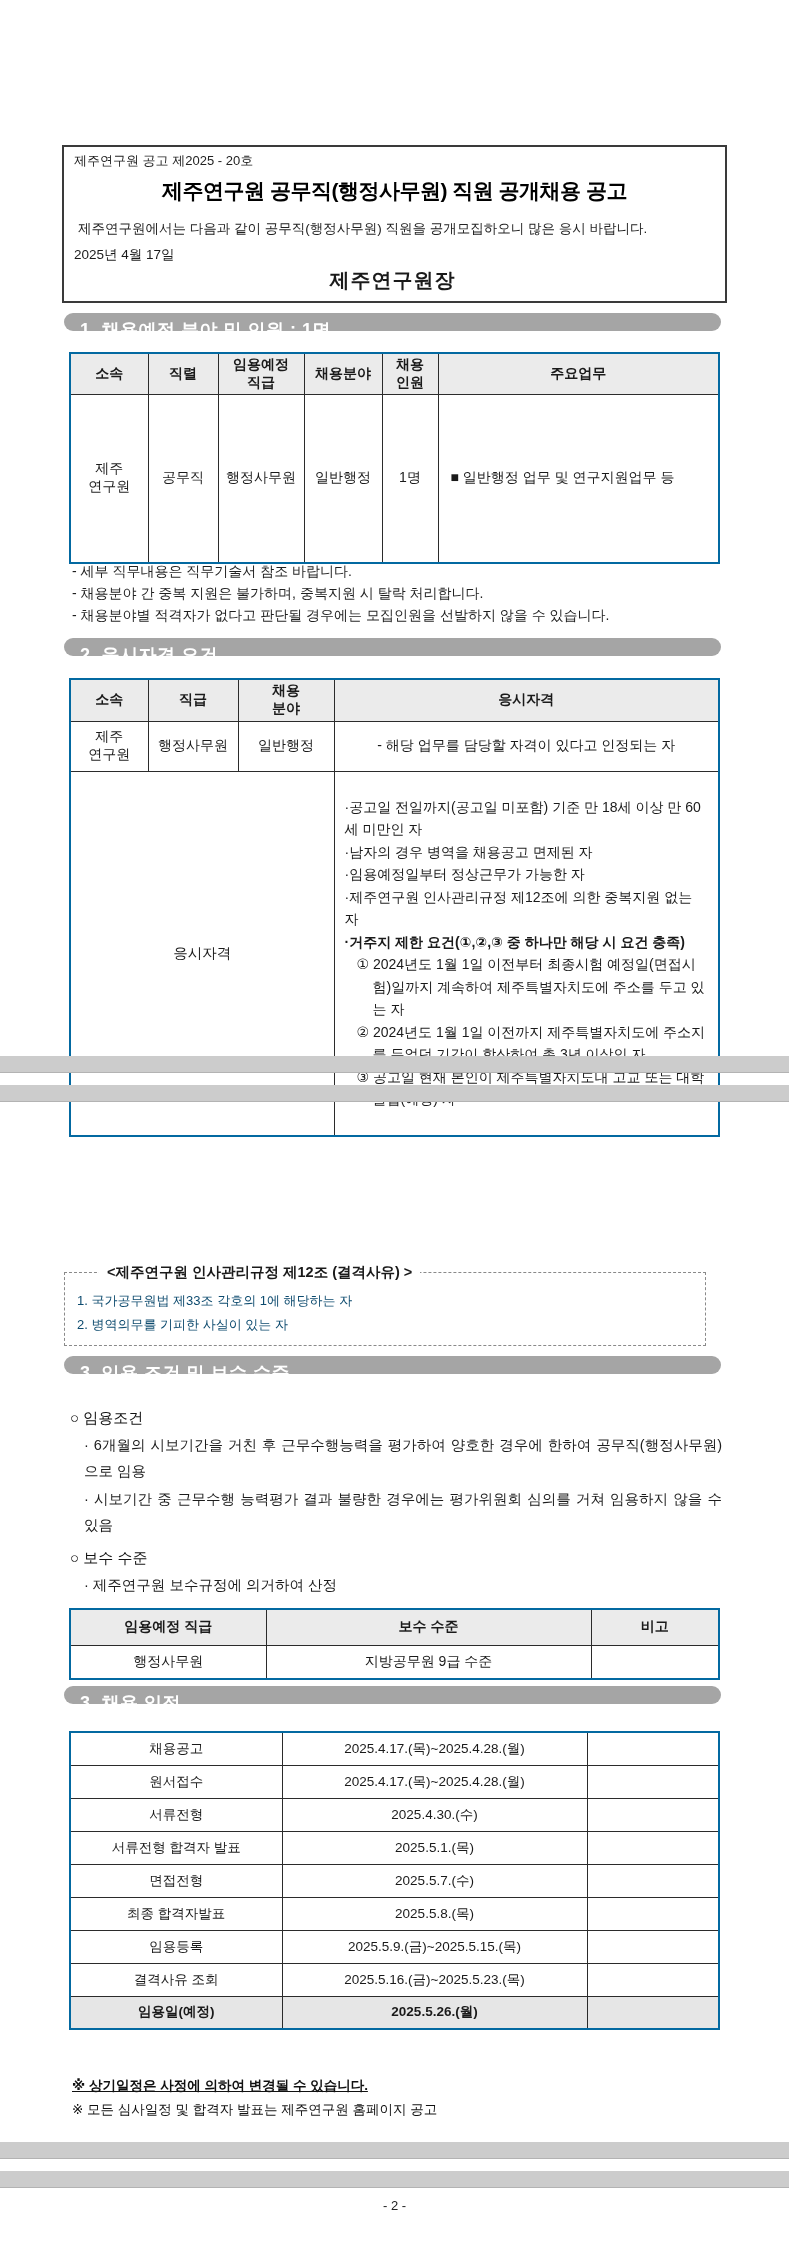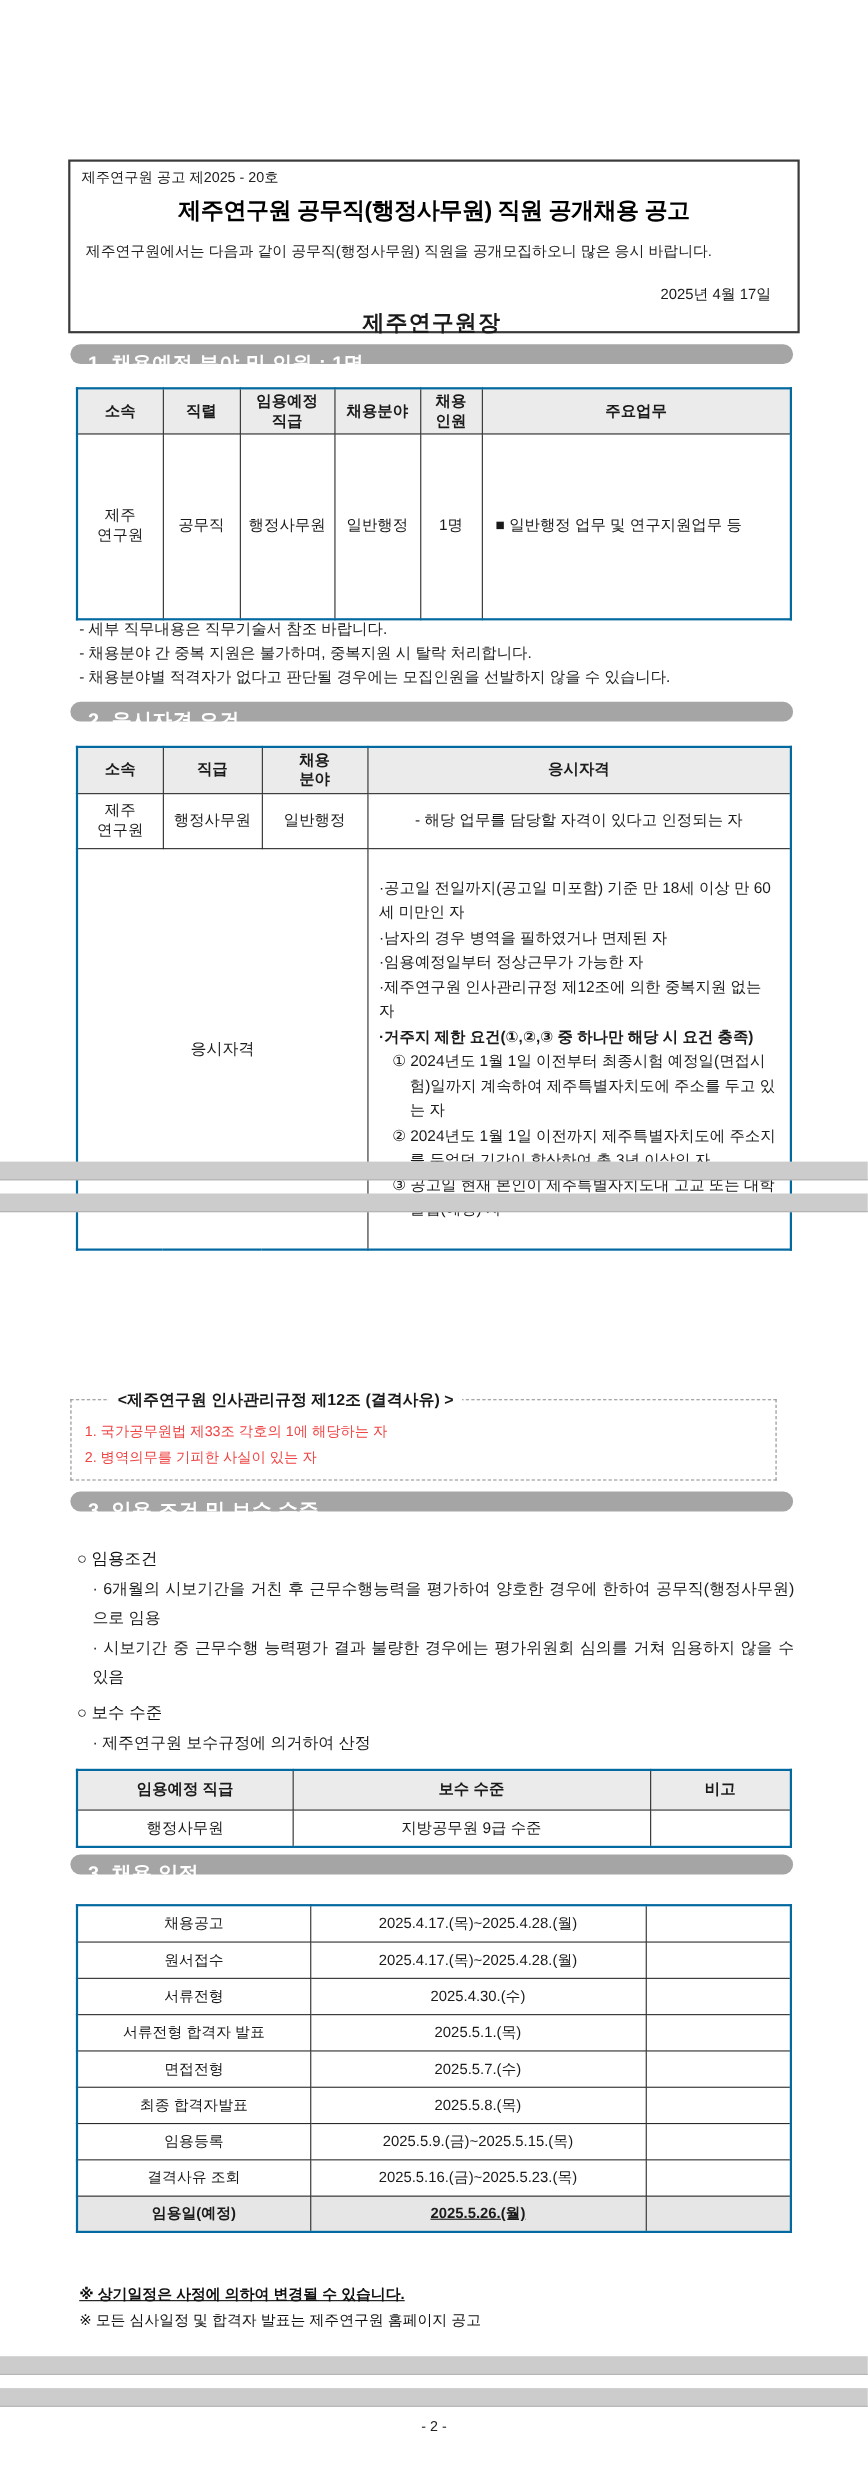--- a/index.html
+++ b/index.html
@@ -6,21 +6,21 @@
   html,body { background:#ffffff; }
   body { font-family:"Liberation Sans","DejaVu Sans",sans-serif; color:#1a1a1a; }
   .page { position:relative; width:789px; height:2252px; background:#fff; overflow:hidden; }
 
   
   .header-box { position:absolute; top:145px; left:62px; width:665px; height:158px;
     border:2px solid #3a3a3a; padding:5px 10px; background:#fff; }
   .notice-no { font-size:13px; color:#222; }
   .doc-title { margin-top:7px; text-align:center; font-size:21px; font-weight:bold; letter-spacing:-0.5px; color:#000; }
   .doc-intro { margin-top:15px; font-size:13.5px; color:#222; text-align:justify; padding:0 4px; }
-  .doc-date { margin-top:21px; text-align:right; font-size:13.5px; padding-right:14px; }
+  .doc-date { margin-top:8px; font-size:13.5px; padding-right:14px; }
   .doc-signer { margin-top:3px; text-align:center; font-size:20px; font-weight:bold; letter-spacing:1px; padding-right:4px; }
 
   
   .banner { position:absolute; left:64px; width:657px; height:18px; background:#a5a5a5;
     border-radius:10px; color:#ffffff; font-weight:bold; font-size:18px; line-height:34px;
     padding-left:16px; letter-spacing:0.5px; }
 
   
   table { border-collapse:collapse; table-layout:fixed; background:#fff; }
   td, th { border:1px solid #2b2b2b; font-size:14px; text-align:center; vertical-align:middle; padding:2px 4px; }
@@ -45,36 +45,36 @@
   .qual-line.num { padding-left:28px; text-indent:-16px; }
 
   
   .stripe { position:absolute; left:0; width:789px; height:17px; background:#cccccc; border-bottom:1px solid #b3b3b3; }
 
   
   .reg-box { position:absolute; top:1272px; left:64px; width:642px; height:74px;
     border:1px dashed #8a8a8a; padding:16px 12px 6px; }
   .reg-legend { position:absolute; top:-10px; left:34px; background:#fff; padding:0 8px;
     font-size:14.5px; font-weight:bold; color:#1a1a1a;text-align:center; }
-  .reg-item { font-size:13px; color:#ef4444; line-height:24px; }
+  .reg-item { font-size:13px; color:#0c4a6e; line-height:24px; }
 
   
   .bullets { position:absolute; top:1398px; left:70px; width:652px; }
   .b-head { font-size:15px; font-weight:normal; color:#111; margin-top:8px; line-height:24px; }
   .b-item { font-size:14.5px; color:#1c1c1c; line-height:26px; padding-left:14px; text-align:justify; margin-top:2px; }
 
   .table3 { position:absolute; top:1608px; left:69px; width:651px; }
   .table3 th { height:36px; }
   .table3 td { height:34px; }
 
   .table4 { position:absolute; top:1731px; left:69px; width:651px; }
   .table4 th { height:36px; letter-spacing:6px; }
   .table4 td { height:33px; font-size:13.5px; }
   .table4 .final-row td { background:#e6e6e6; font-weight:bold; }
-  .table4 .final-row .sched { text-decoration:underline; }
+  .table4 .final-row .sched { }
 
   .footnotes { position:absolute; top:2074px; left:72px; width:650px; }
   .fn { font-size:13.5px; line-height:24px; color:#111; }
   .fn.strong { font-weight:bold; text-decoration:underline; }
 
   .page-num { position:absolute; top:2198px; left:0; width:789px; text-align:center; font-size:13px; color:#222; }
 </style>
 </head>
 <body>
 
@@ -149,21 +149,21 @@
       <td class="preline">제주
 연구원</td>
       <td>행정사무원</td>
       <td>일반행정</td>
       <td>- 해당 업무를 담당할 자격이 있다고 인정되는 자</td>
     </tr>
     <tr>
       <td colspan="3" class="qual-label">응시자격</td>
       <td class="qual-cell">
         <div class="qual-line">·공고일 전일까지(공고일 미포함) 기준 만 18세 이상 만 60세 미만인 자</div>
-        <div class="qual-line">·남자의 경우 병역을 필하였거나 면제된 자</div>
+        <div class="qual-line">·남자의 경우 병역을 채용공고 면제된 자</div>
         <div class="qual-line">·임용예정일부터 정상근무가 가능한 자</div>
         <div class="qual-line">·제주연구원 인사관리규정 제12조에 의한 중복지원 없는 자</div>
         <div class="qual-line bold">·거주지 제한 요건(①,②,③ 중 하나만 해당 시 요건 충족)</div>
         <div class="qual-line num">① 2024년도 1월 1일 이전부터 최종시험 예정일(면접시험)일까지 계속하여 제주특별자치도에 주소를 두고 있는 자</div>
         <div class="qual-line num">② 2024년도 1월 1일 이전까지 제주특별자치도에 주소지를 두었던 기간이 합산하여 총 3년 이상인 자</div>
         <div class="qual-line num">③ 공고일 현재 본인이 제주특별자치도내 고교 또는 대학 졸업(예정) 자</div>
       </td>
     </tr>
   </tbody>
     </table>

